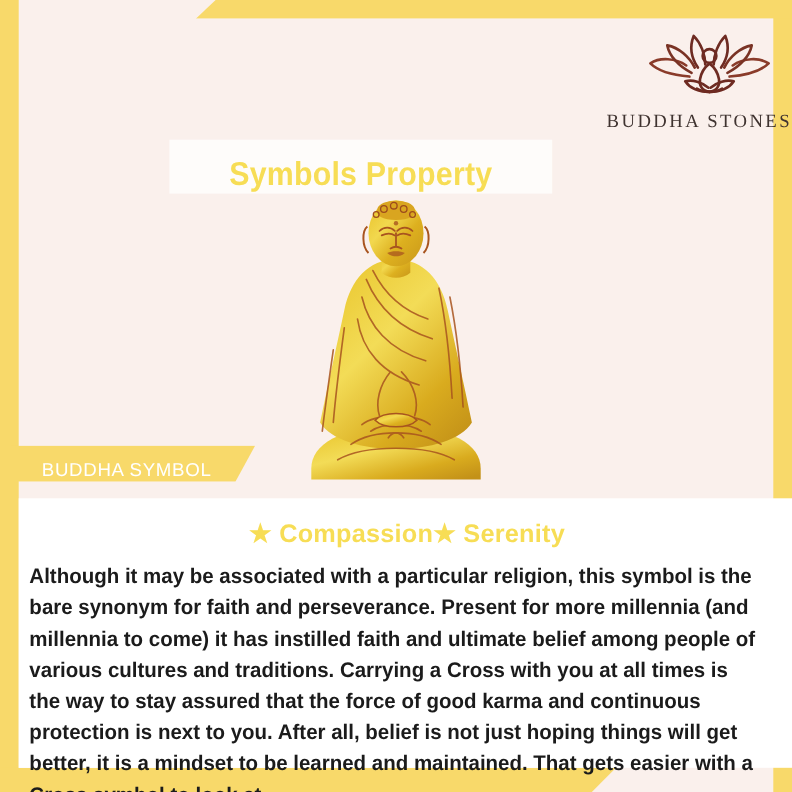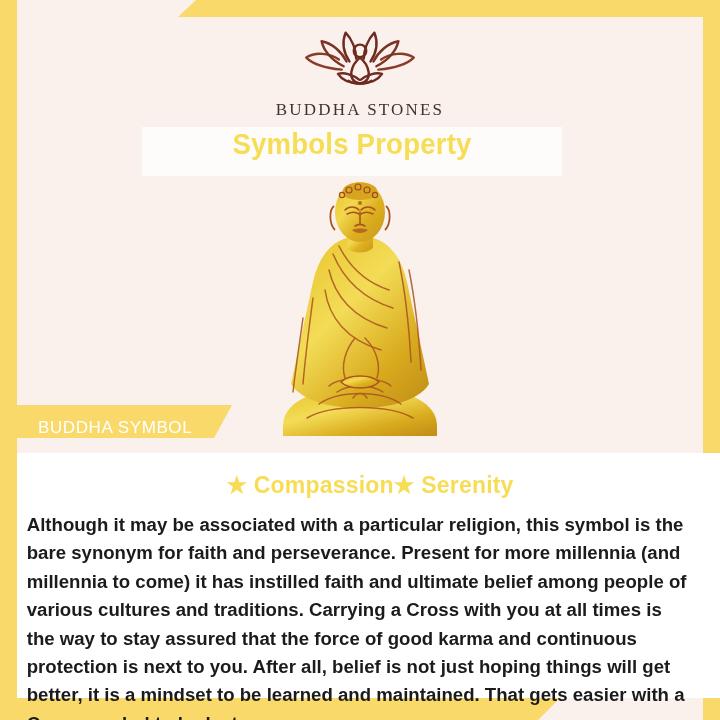--- a/index.html
+++ b/index.html
@@ -57,44 +57,44 @@
     width: 687px; height: 681px;
     background: #faf0ec;
   }
 
   
   .logo-wrap {
     position: absolute;
     left: 0; right: 0; top: 24px;
     display: flex;
     flex-direction: column;
-    align-items: center;
+    align-items: flex-end;
   }
   .logo-mark {
     width: 150px;
     height: 72px;
     display: block;
   }
   .logo-word {
     margin-top: 4px;
     font-family: "Liberation Serif", serif;
     font-size: 17px;
     letter-spacing: 2.2px;
     color: #3f3330;
     font-weight: 400;
   }
 
   
   .title-plate {
     position: absolute;
-    left: 142px; top: 127px;
-    width: 420px; height: 49px;
+    left: 154px; top: 127px;
+    width: 348px; height: 49px;
     background: #fefcfa;
     display: flex;
-    align-items: flex-start;
+    align-items: flex-end;
     justify-content: center;
   }
   .title-text {
     font-family: "Liberation Sans Narrow", "Liberation Sans", sans-serif;
     font-weight: bold;
     font-size: 30px;
     color: #f7dd55;
     letter-spacing: 0.2px;
     transform: scaleX(0.92);
     transform-origin: center;

